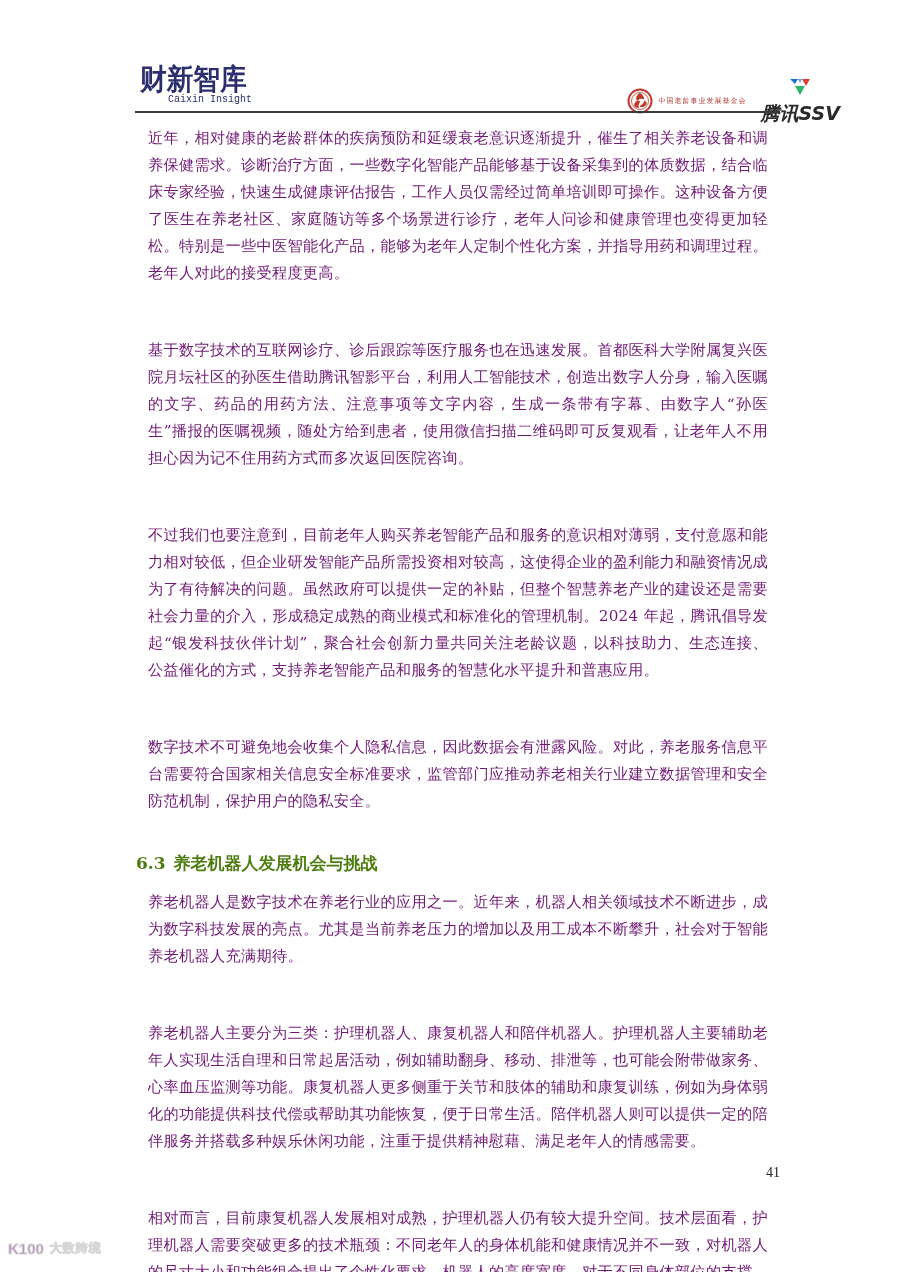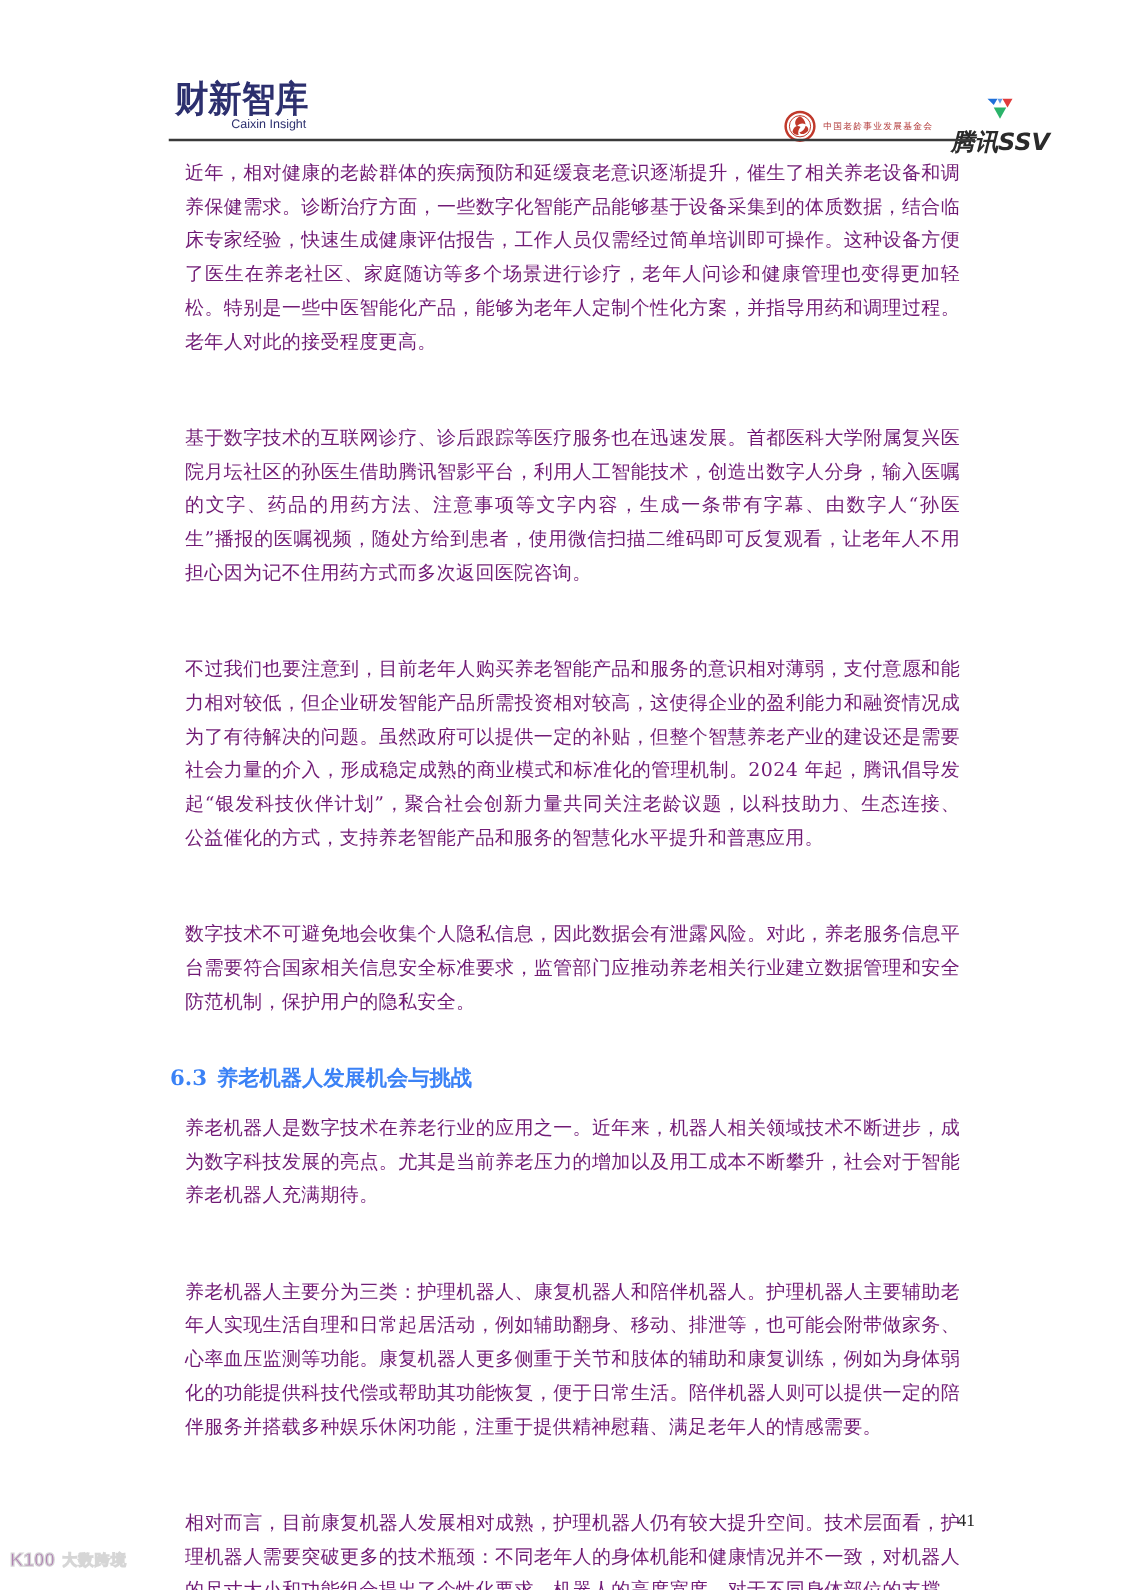--- a/index.html
+++ b/index.html
@@ -41,24 +41,24 @@
       font-weight: bold;
       font-size: 29px;
       letter-spacing: 0px;
       color: #2c2f6e;
       line-height: 30px;
       transform: scaleX(0.92);
       transform-origin: left;
     }
     .caixin-en {
       display: block;
-      font-family: Liberation Sans, sans-serif;
+      font-family: Liberation Mono, monospace;
       font-size: 10px;
       color: #2c2f6e;
-      margin-left: 45px;
+      margin-left: 28px;
       line-height: 12px;
     }
     .partner-logos {
       position: absolute;
       right: -60px;
       top: 2px;
       height: 30px;
       display: flex;
       align-items: center;
       gap: 14px;
@@ -120,37 +120,36 @@
       color: #701a75;
       letter-spacing: 0.3px;
     }
     .gap { height: 26px; }
     .section-heading {
       margin: 0;
       font-family: "DejaVu Serif", "Liberation Serif", serif;
       font-weight: bold;
       font-size: 17px;
       line-height: 28px;
-      color: #3b82f6;
+      color: #4d7c0f;
       margin-top: 8px;
       margin-bottom: 4px;
     }
     .section-heading .num {
       margin-right: 8px;
     }
     .page-number {
       position: absolute;
       left: 745px;
       top: 1165px;
       width: 35px;
       text-align: right;
       font-family: "Liberation Serif", serif;
       font-size: 14px;
       color: #222;
-      margin-top: 45px;
     }
     .watermark {
       position: absolute;
       left: 8px;
       top: 1240px;
       display: flex;
       align-items: center;
       gap: 6px;
       opacity: 0.55;
     }

